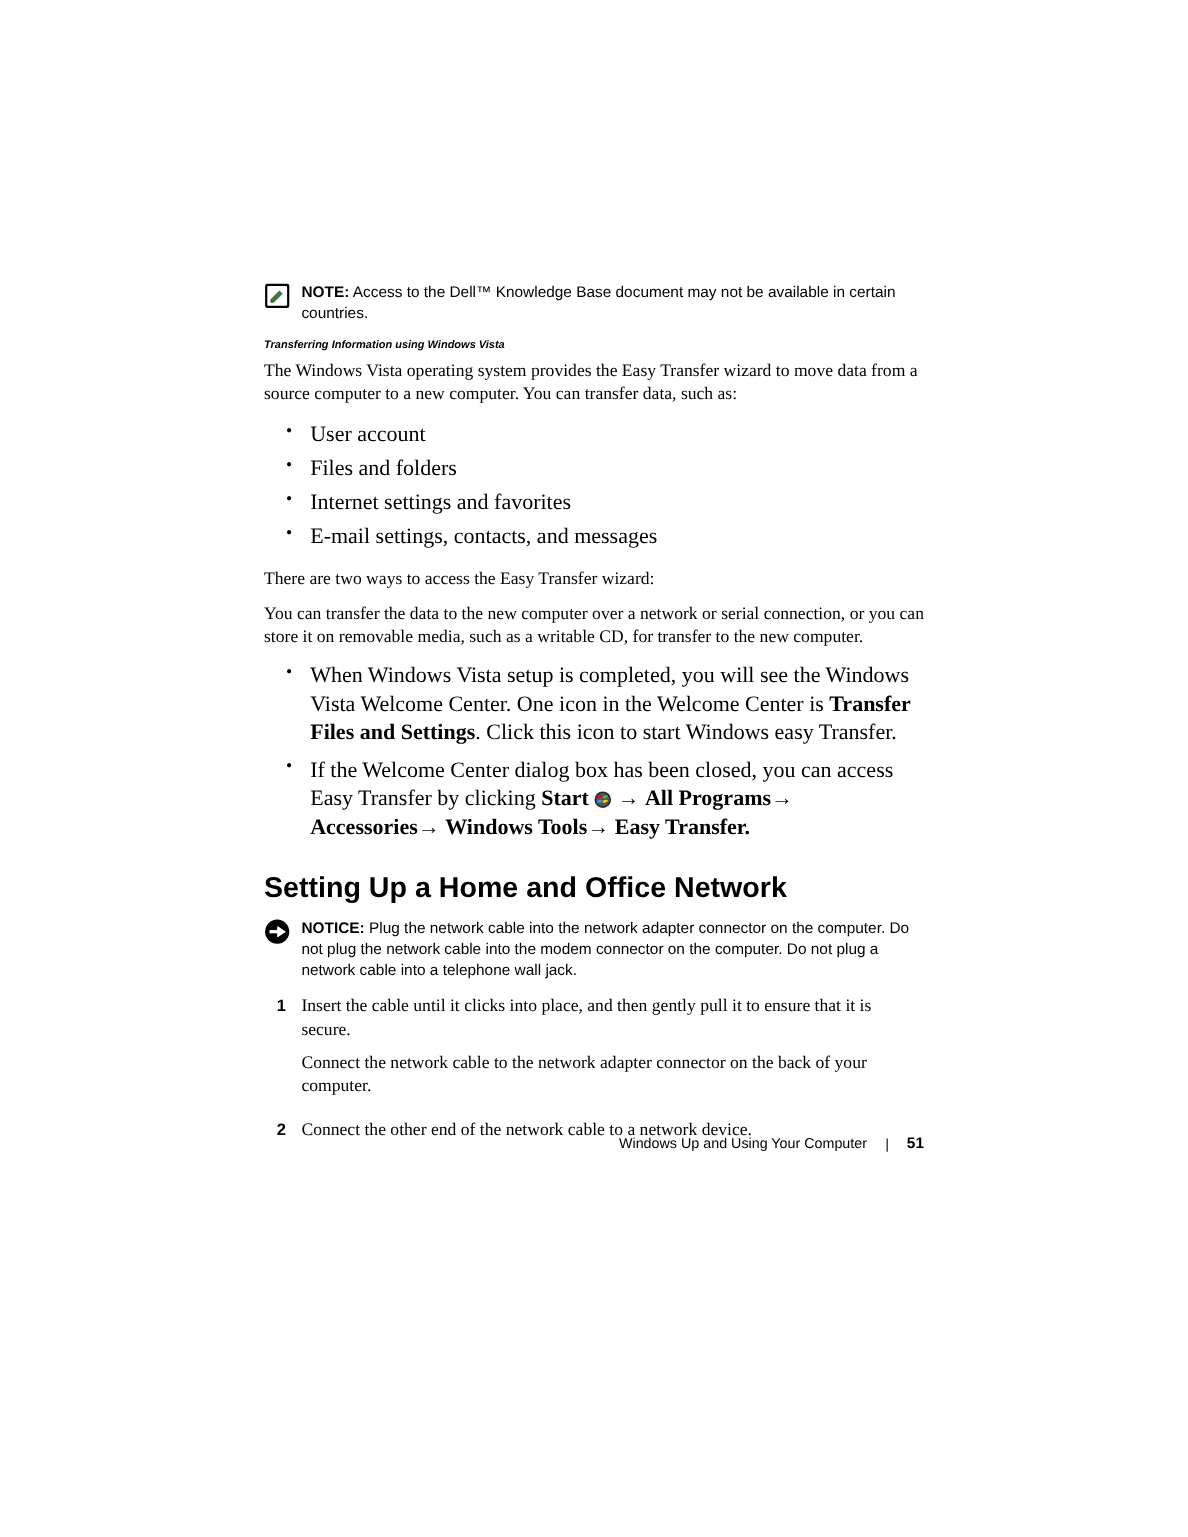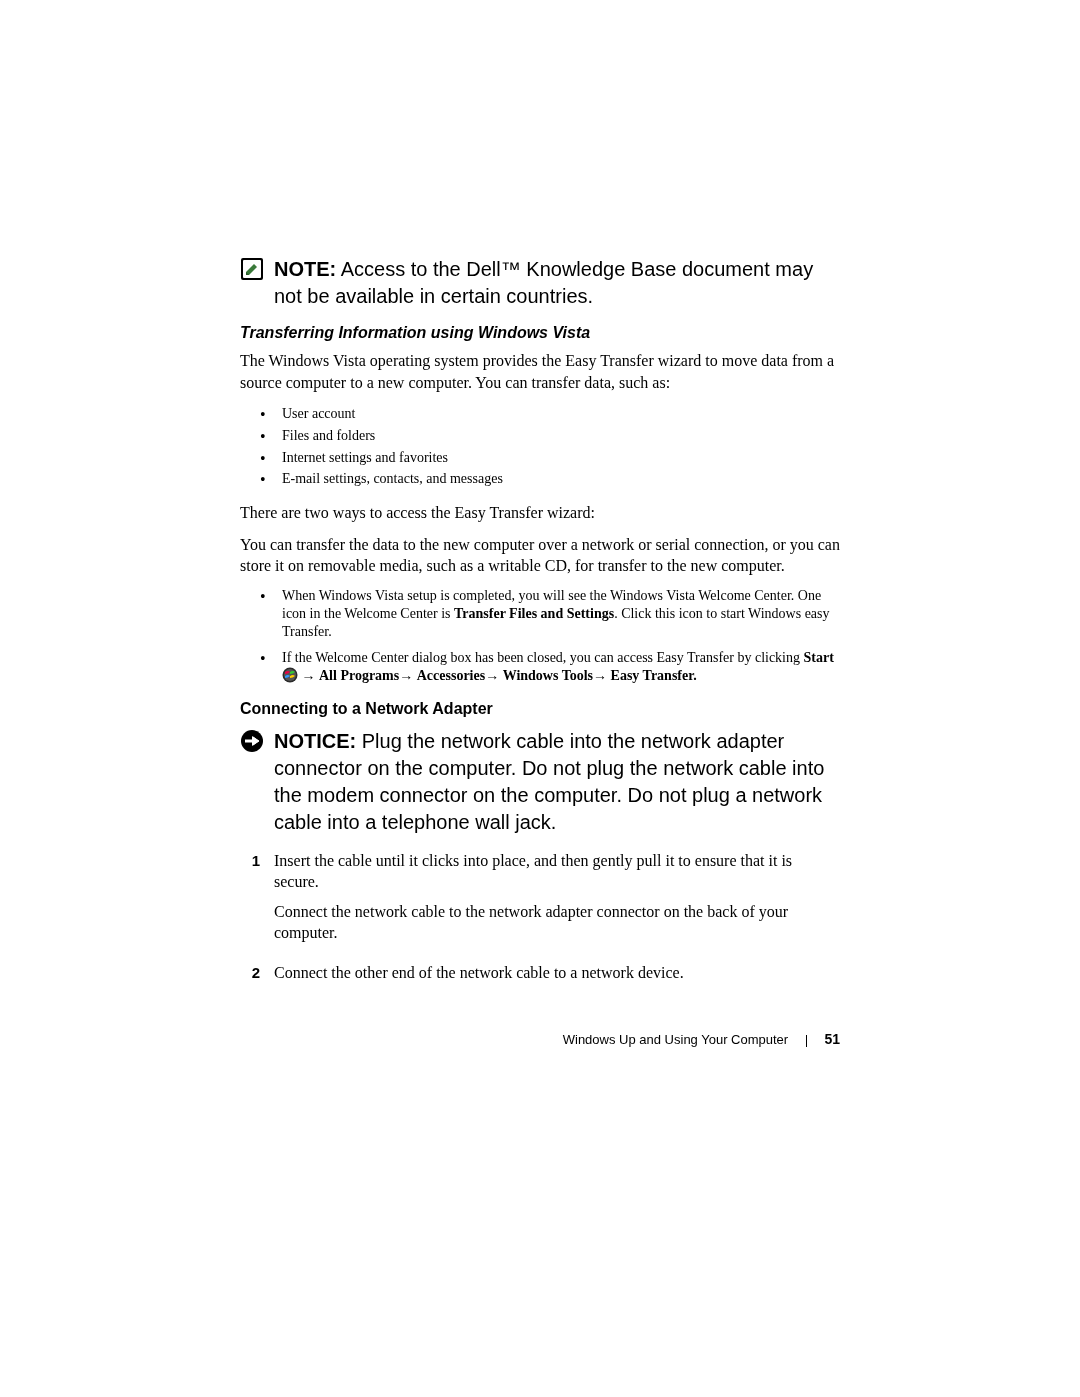--- a/index.html
+++ b/index.html
@@ -26,52 +26,52 @@
     margin-bottom: 14px;
   }
   .note-row .icon, .notice-row .icon {
     flex: 0 0 24px;
     width: 24px;
     height: 24px;
     margin-top: 1px;
   }
   .note-text, .notice-text {
     font-family: Arial, Helvetica, sans-serif;
-    font-size: 20px;
+    font-size: 14px;
     line-height: 1.35;
   }
   .note-text b, .notice-text b { font-weight: 700; }
 
   
   .subsub {
     font-family: Arial, Helvetica, sans-serif;
     font-weight: 700;
     font-style: italic;
-    font-size: 16px;
+    font-size: 10px;
     margin: 4px 0 8px 0;
   }
 
   
   .body {
     font-family: Georgia, 'Times New Roman', serif;
     font-size: 16px;
     line-height: 1.35;
     margin: 0 0 10px 0;
   }
 
   
   ul.bullets {
     margin: 4px 0 12px 0;
     padding: 0 0 0 38px;
     list-style: none;
   }
   ul.bullets li {
     position: relative;
     font-family: Georgia, 'Times New Roman', serif;
-    font-size: 14px;
+    font-size: 20px;
     line-height: 1.55;
     padding-left: 4px;
   }
   ul.bullets li::before {
     content: "•";
     position: absolute;
     left: -18px;
     top: 0;
     font-size: 16px;
   }
@@ -197,22 +197,22 @@
         </svg>
       </span>
       <span class="arrow">→</span>
       <b class="serif-bold">All Programs</b><span class="arrow">→</span>
       <b class="serif-bold">Accessories</b><span class="arrow">→</span>
       <b class="serif-bold">Windows Tools</b><span class="arrow">→</span>
       <b class="serif-bold">Easy Transfer.</b>
     </li>
   </ul>
 
-
-  <h3>Connecting to a Network Adapter</h3>
+  <h2>Setting Up a Home and Office Network</h2>
+
 
   <div class="notice-row">
     <span class="icon">
       <svg viewBox="0 0 24 24">
         <circle cx="12" cy="12" r="11" fill="#000"></circle>
         <path d="M6 12 L13 12 L13 8 L19 12 L13 16 L13 12 Z" fill="#fff" stroke="#fff" stroke-width="1"></path>
         <rect x="5" y="10.5" width="8" height="3" fill="#fff"></rect>
         <path d="M12 7 L19 12 L12 17 Z" fill="#fff"></path>
       </svg>
     </span>

